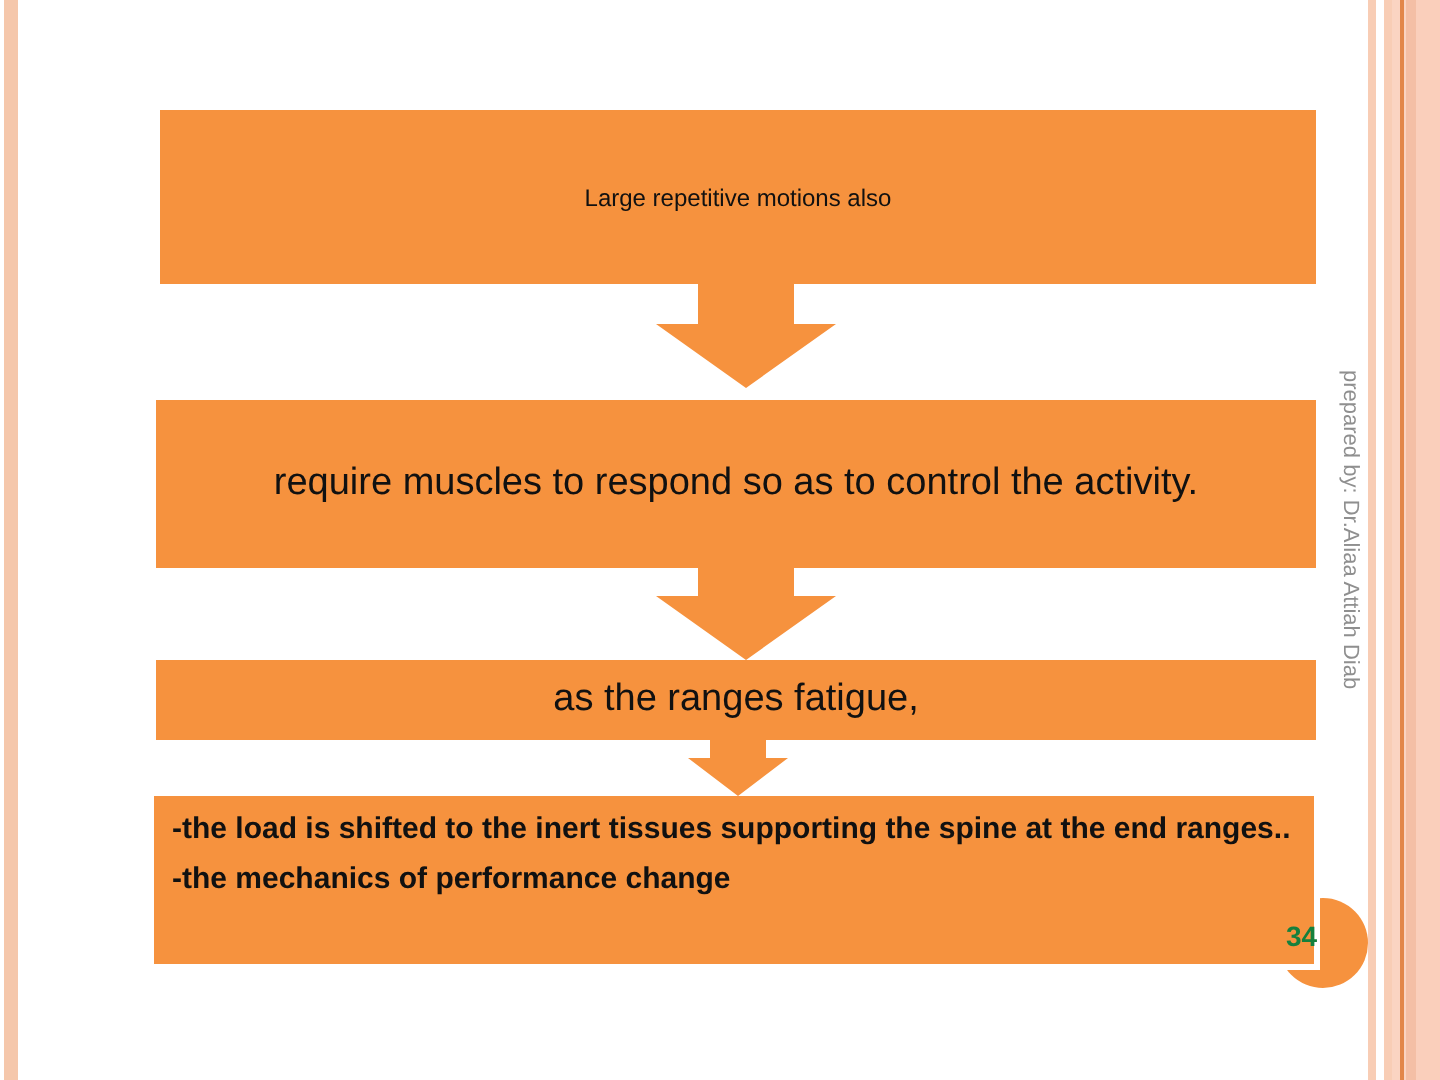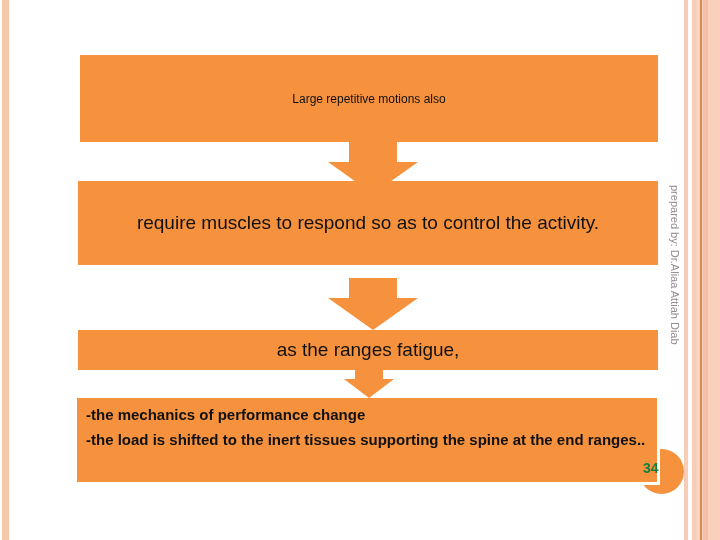--- a/index.html
+++ b/index.html
@@ -15,21 +15,21 @@
   .stripe-base{left:696px;width:24px;background:#fad4c2;}
   .stripe-dark{left:700px;width:2px;background:#e2874a;}
   .stripe-mid{left:703px;width:5px;background:#f4bfa5;}
   .stripe-far{left:708px;width:12px;background:#facfbb;}
   
   .obox{
     position:absolute;background:#f6923e;color:#111111;
     display:flex;align-items:center;justify-content:center;text-align:center;
   }
   .box-title{left:80px;top:55px;width:578px;height:87px;font-size:12px;}
-  .box-step2{left:78px;top:181px;width:580px;height:84px;font-size:19px;}
+  .box-step2{left:78px;top:200px;width:580px;height:84px;font-size:19px;}
   .box-step3{left:78px;top:330px;width:580px;height:40px;font-size:19px;}
   .box-step4{
     left:77px;top:398px;width:583px;height:87px;
     box-sizing:border-box;border-right:3px solid #ffffff;border-bottom:3px solid #ffffff;
     display:block;text-align:justify;padding:5px 9px;
     font-size:15px;font-weight:bold;line-height:24px;z-index:2;
   }
   .box-step4 p{margin:0;}
   .box-step4 p + p{margin-top:1px;}
   
@@ -87,21 +87,21 @@
     <span>as the ranges fatigue,</span>
   </div>
 
   <svg class="arrow arrow3" width="50" height="28">
     <polygon points="11,0 39,0 39,9 50,9 25,28 0,9 11,9"></polygon>
   </svg>
 
   <div class="badge-circle"></div>
 
   <div class="obox box-step4">
+    <p>-the load is shifted to the inert tissues supporting the spine at the end ranges..</p>
     <p>-the mechanics of performance change</p>
-    <p>-the load is shifted to the inert tissues supporting the spine at the end ranges..</p>
   </div>
 
   <div class="page-num">34</div>
 
   <div class="credit">prepared by: Dr.Aliaa Attiah Diab</div>
 
 </div>
 
 </body></html>

